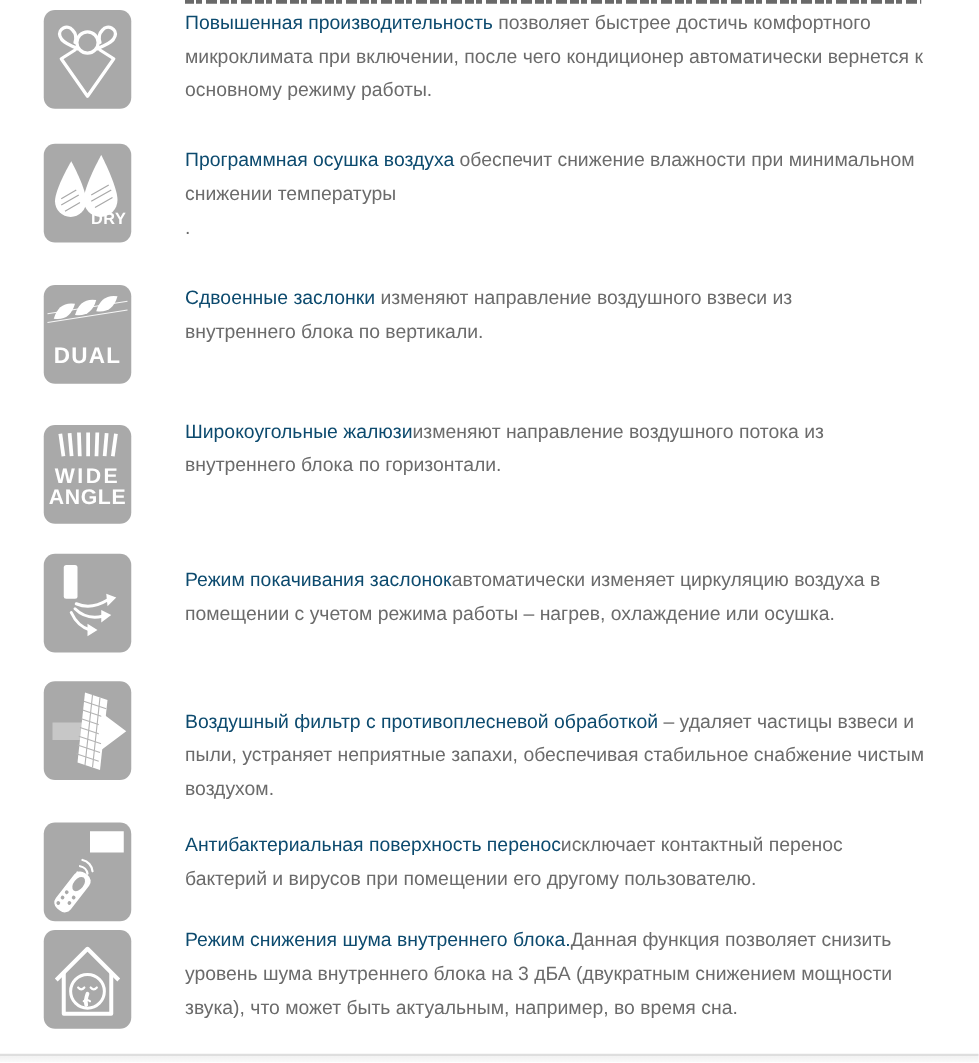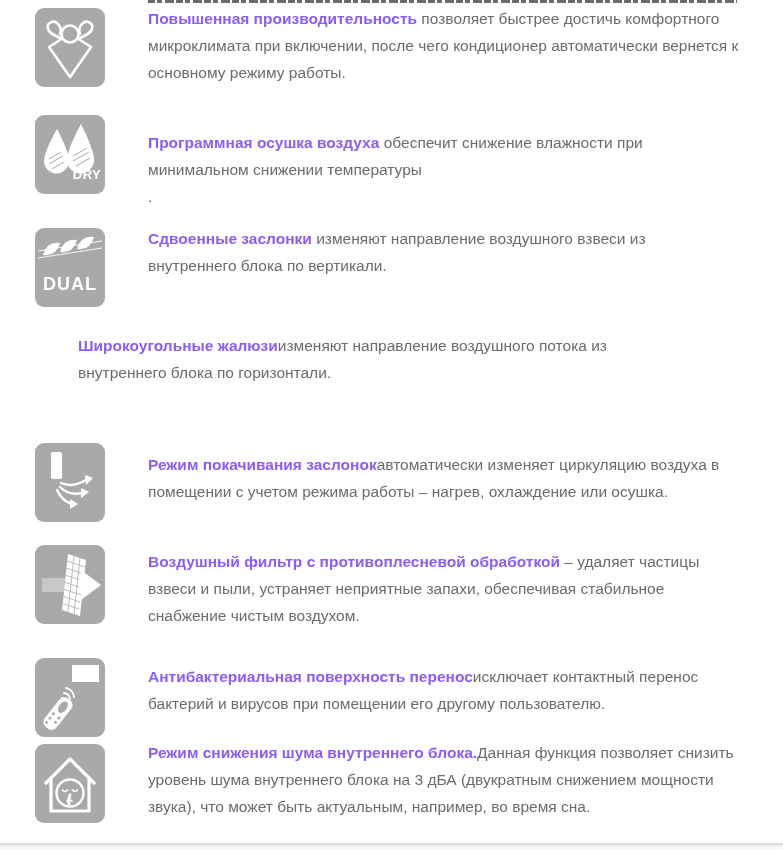--- a/index.html
+++ b/index.html
@@ -17,21 +17,21 @@
   .icon{
     width:70px;height:79px;border-radius:9px;background:#a9a9a9;flex:none;
     overflow:hidden;
     text-decoration:underline;
   }
   .icon svg{display:block;width:70px;height:79px;}
   .txt{
     margin-left:43px;width:592px;
     font-size:15.5px;line-height:27px;color:#6b6b6b;
   }
-  .txt b{font-weight:bold;color:#8b5cf6;}
+  .txt b{font-weight:normal;color:#0c4a6e;}
   .para2{margin:0;}
   .para2:empty{display:none;}
   .para2.gap{}
   .icon-label{font-family:"Liberation Sans","DejaVu Sans",sans-serif;font-weight:bold;fill:#ffffff;}
   .sep-line{position:absolute;left:0;top:843px;width:783px;height:2px;background:#dedede;}
   .sep-fade{position:absolute;left:0;top:845px;width:783px;height:5px;background:linear-gradient(#f1f1f1,#fafafa);}
 </style>
 </head>
 <body>
 
@@ -60,21 +60,21 @@
         <path d="M22,14 C22,14 9,36 9,46 a12.5,12.5 0 0 0 25,0 C34,36 22,14 22,14 Z"></path>
         <path d="M46,9 C46,9 32,34 32,45 a13.5,13.5 0 0 0 27,0 C59,34 46,9 46,9 Z"></path>
       </g>
       <g stroke="#a9a9a9" stroke-width="1" fill="none">
         <path d="M14,44 l12,-7 M14,49 l14,-8 M17,54 l12,-7"></path>
         <path d="M38,41 l14,-8 M38,46 l16,-9 M41,51 l14,-8"></path>
       </g>
       <text class="icon-label" x="52" y="64" font-size="13" text-anchor="middle" letter-spacing="0.5">DRY</text>
     </svg>
   </div>
-  <div class="txt" style="margin-top:14px"><b>Программная осушка воздуха</b><span> обеспечит снижение влажности при минимальном снижении температуры</span>
+  <div class="txt" style="margin-top:0"><b>Программная осушка воздуха</b><span> обеспечит снижение влажности при минимальном снижении температуры</span>
     <div class="para2">.</div>
   </div>
 </div>
 
 <div class="row" style="top:228px">
   <div class="icon">
     <svg viewBox="0 0 70 79">
       <g fill="#ffffff">
         <path d="M8,27 Q12,13 25,15 Q21,29 8,27 Z"></path>
         <path d="M25,24 Q29,10 42,12 Q38,26 25,24 Z"></path>
@@ -86,20 +86,35 @@
       </g>
       <text class="icon-label" x="35" y="62" font-size="18" text-anchor="middle" letter-spacing="1">DUAL</text>
     </svg>
   </div>
   <div class="txt" style="margin-top:-3px"><b>Сдвоенные заслонки</b><span> изменяют направление воздушного взвеси из</span>
     <div class="para2 gap">внутреннего блока по вертикали.</div>
   </div>
 </div>
 
 <div class="row" style="top:340px">
+  <div class="icon">
+    <svg viewBox="0 0 70 79">
+      <g fill="#ffffff">
+        <rect x="13" y="7" width="3" height="18" transform="rotate(-8 14.5 16)"></rect>
+        <rect x="20" y="6.5" width="3" height="18.5" transform="rotate(-5 21.5 16)"></rect>
+        <rect x="27" y="6" width="3" height="19" transform="rotate(-2 28.5 16)"></rect>
+        <rect x="34" y="6" width="3" height="19"></rect>
+        <rect x="41" y="6" width="3" height="19" transform="rotate(2 42.5 16)"></rect>
+        <rect x="48" y="6.5" width="3" height="18.5" transform="rotate(5 49.5 16)"></rect>
+        <rect x="55" y="7" width="3" height="18" transform="rotate(8 56.5 16)"></rect>
+      </g>
+      <text class="icon-label" x="35" y="46" font-size="17" text-anchor="middle" letter-spacing="2">WIDE</text>
+      <text class="icon-label" x="35" y="63" font-size="17" text-anchor="middle" letter-spacing="0.5">ANGLE</text>
+    </svg>
+  </div>
   <div class="txt" style="margin-top:-8px"><b>Широкоугольные жалюзи</b><span>изменяют направление воздушного потока из внутреннего блока по горизонтали.</span>
     
   </div>
 </div>
 
 <div class="row" style="top:443px">
   <div class="icon">
     <svg viewBox="0 0 70 79">
       <rect x="16" y="9" width="11" height="27" rx="2" fill="#ffffff"></rect>
       <g fill="none" stroke="#ffffff" stroke-width="2.4" stroke-linecap="round">
@@ -124,21 +139,21 @@
     <svg viewBox="0 0 70 79">
       <rect x="7" y="33" width="33" height="14" fill="#c7c7c7"></rect>
       <path d="M33,9 L51,15 L45,71 L27,65 Z" fill="#ffffff"></path>
       <g stroke="#b3b3b3" stroke-width="0.9" fill="none">
         <path d="M39,11 L33,67 M45,13 L39,69"></path>
         <path d="M32,16 L50,22 M31,23 L49,29 M30,30 L48,36 M29,37 L47,43 M28,44 L46,50 M27,51 L45,57 M26,58 L44,64"></path>
       </g>
       <path d="M44,33 h2 v-8 L66,40 L46,55 v-8 h-2 z" fill="#ffffff"></path>
     </svg>
   </div>
-  <div class="txt" style="margin-top:3px"><b>Воздушный фильтр с противоплесневой обработкой</b><span> – удаляет частицы взвеси и пыли, устраняет неприятные запахи, обеспечивая стабильное снабжение чистым воздухом.</span>
+  <div class="txt" style="margin-top:19px"><b>Воздушный фильтр с противоплесневой обработкой</b><span> – удаляет частицы взвеси и пыли, устраняет неприятные запахи, обеспечивая стабильное снабжение чистым воздухом.</span>
     
   </div>
 </div>
 
 <div class="row" style="top:658px">
   <div class="icon">
     <svg viewBox="0 0 70 79">
       <rect x="37" y="7" width="27" height="17" fill="#ffffff"></rect>
       <g fill="none" stroke="#ffffff" stroke-width="1.8" stroke-linecap="round">
         <path d="M31,30 a10,10 0 0 1 8,9"></path>

